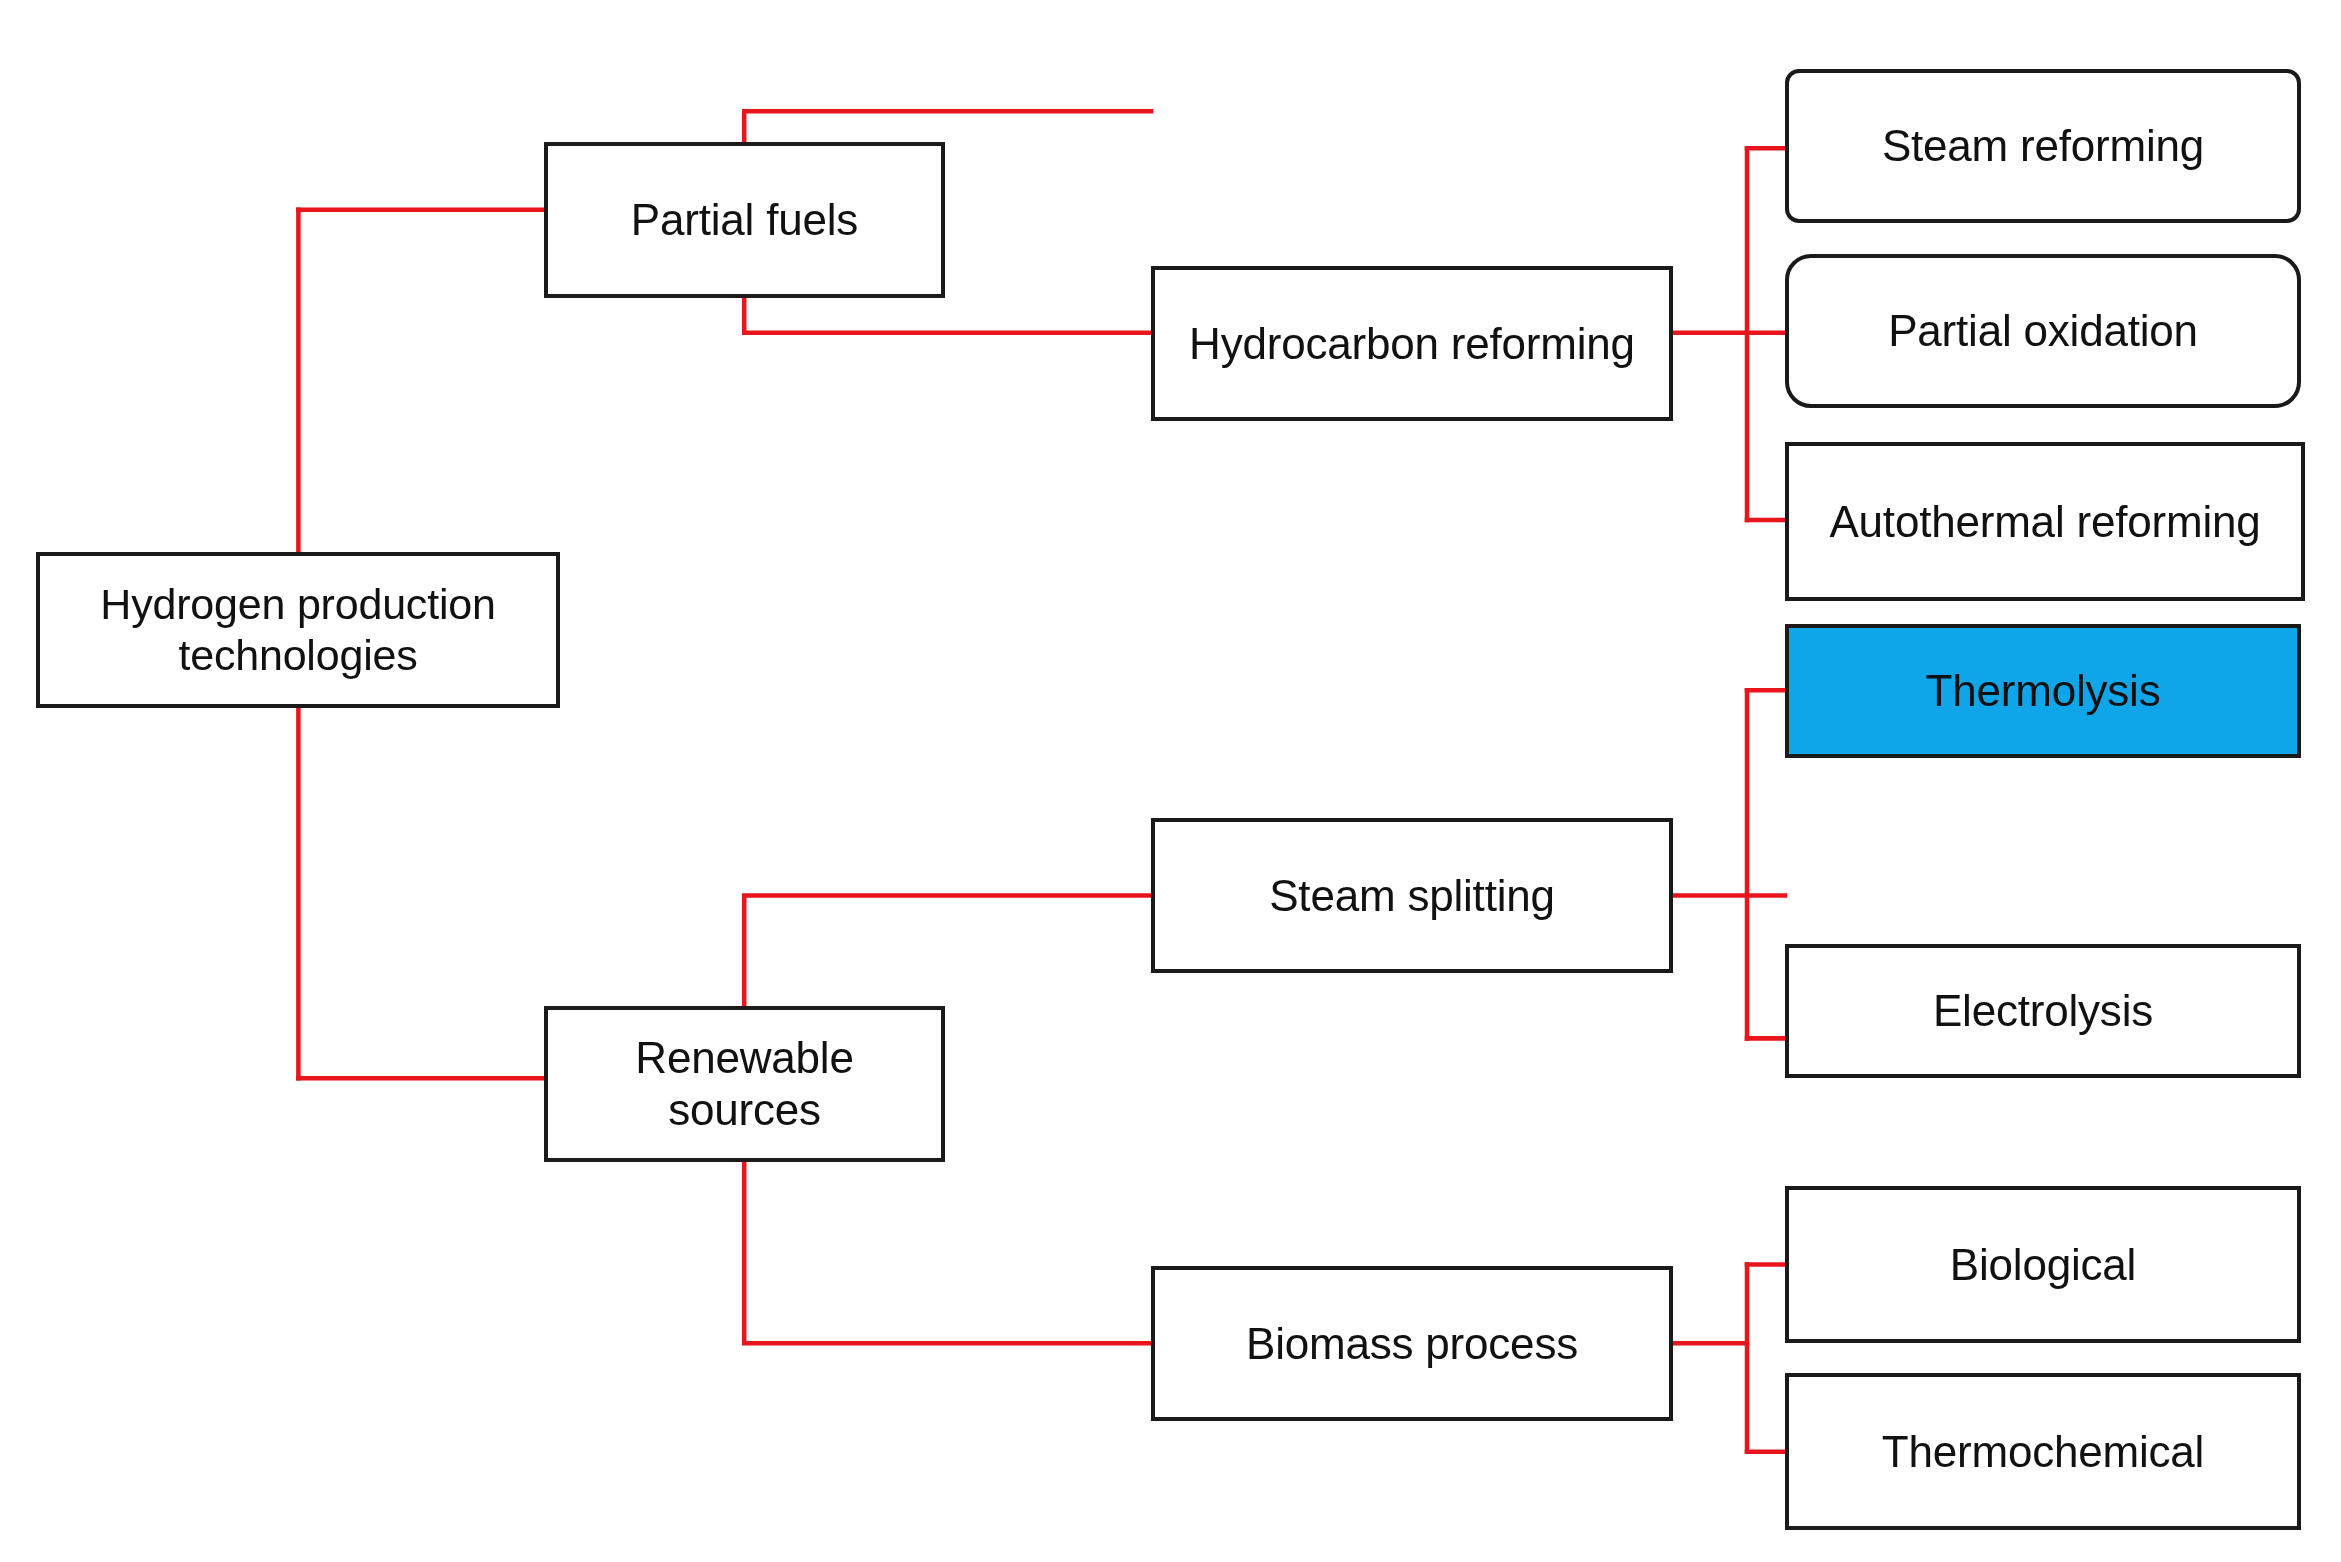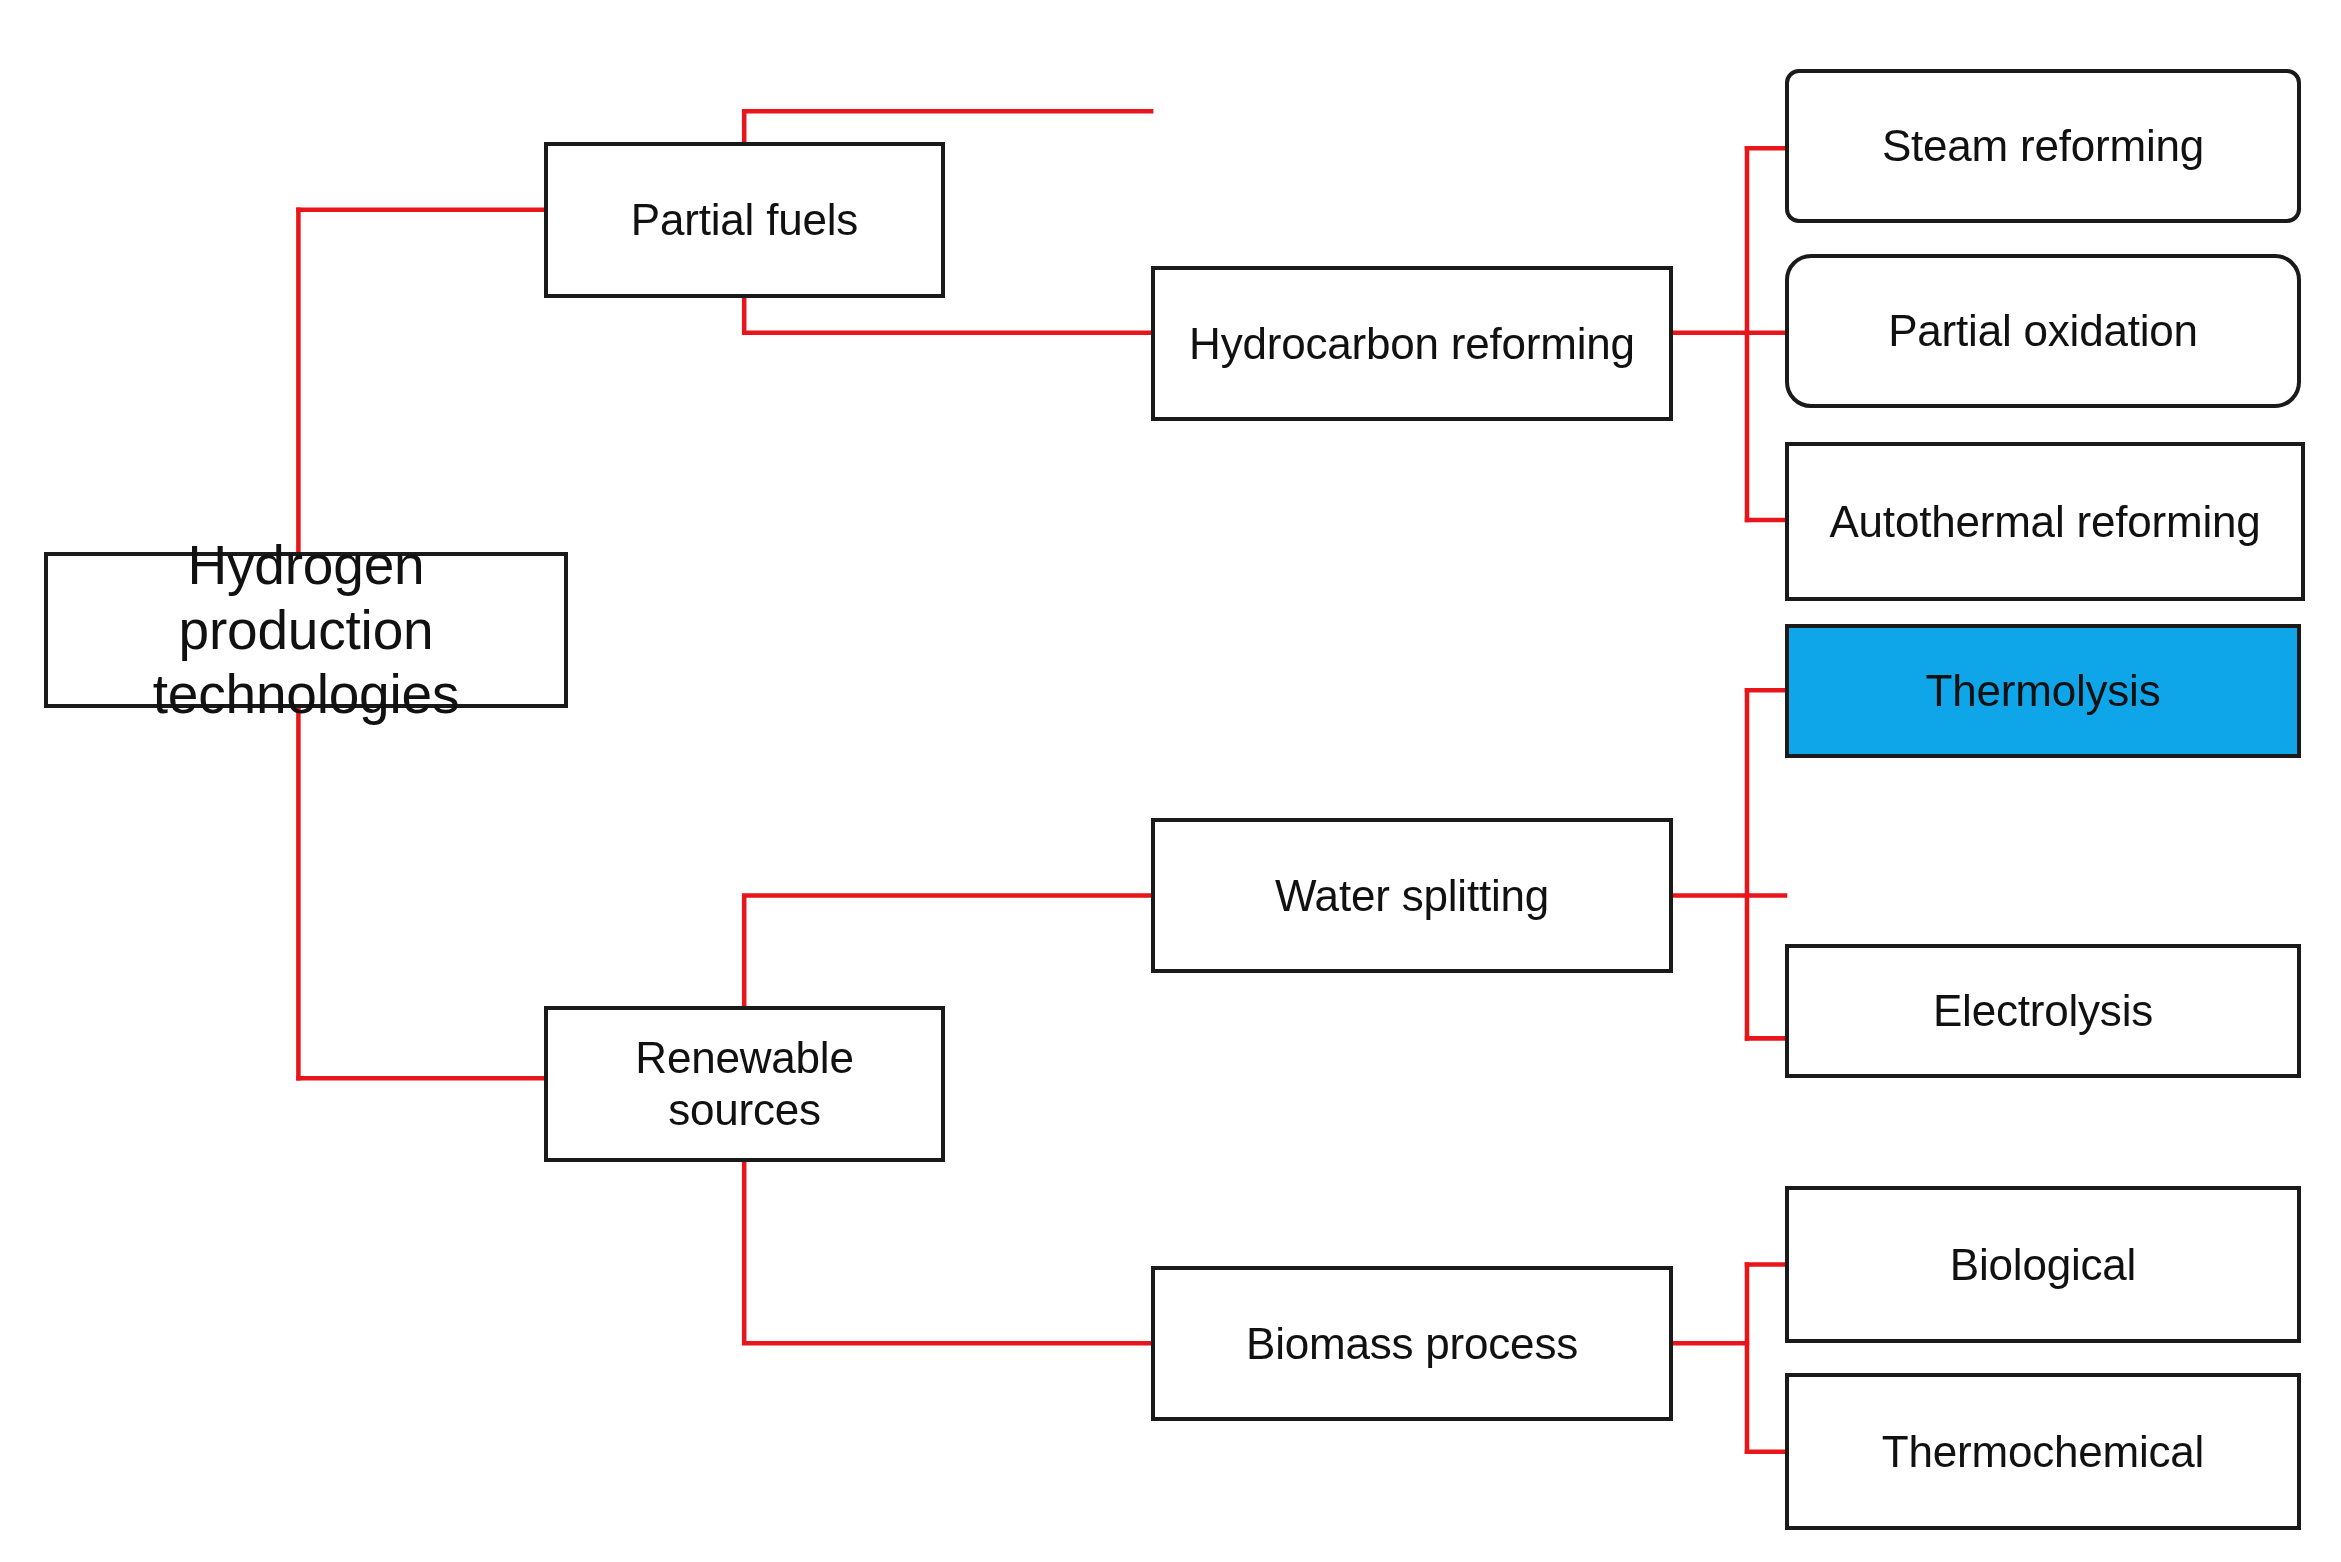--- a/index.html
+++ b/index.html
@@ -36,22 +36,21 @@
     text-align: center;
     color: #111111;
     font-size: 44px;
     line-height: 1.18;
     letter-spacing: -0.2px;
     font-family: "Liberation Sans", sans-serif;
     z-index: 2;
     padding: 0 9px;
   }
   .node.root {
-    font-size: 55px;
-    margin-left: 8px;
+    font-size: 43px;
   }
   .node-label {
     display: block;
     white-space: pre-line;
   }
 </style>
 </head>
 <body>
 
 <div id="canvas">
@@ -92,21 +91,21 @@
   <div class="node" style="left: 544px; top: 1006px; width: 401px; height: 156px; border-color: rgb(26, 26, 26); background: rgb(255, 255, 255); color: rgb(17, 17, 17);">
     <span class="node-label">Renewable sources</span>
   </div>
 
 
   <div class="node" style="left: 1151px; top: 266px; width: 522px; height: 155px; border-color: rgb(26, 26, 26); background: rgb(255, 255, 255); color: rgb(17, 17, 17);">
     <span class="node-label">Hydrocarbon reforming</span>
   </div>
 
   <div class="node" style="left: 1151px; top: 818px; width: 522px; height: 155px; border-color: rgb(26, 26, 26); background: rgb(255, 255, 255); color: rgb(17, 17, 17);">
-    <span class="node-label">Water splitting</span>
+    <span class="node-label">Steam splitting</span>
   </div>
 
   <div class="node" style="left: 1151px; top: 1266px; width: 522px; height: 155px; border-color: rgb(26, 26, 26); background: rgb(255, 255, 255); color: rgb(17, 17, 17);">
     <span class="node-label">Biomass process</span>
   </div>
 
   <div class="node" style="left: 1785px; top: 69px; width: 516px; height: 154px; border-color: rgb(26, 26, 26); background: rgb(255, 255, 255); color: rgb(17, 17, 17); border-radius: 14px;">
     <span class="node-label">Steam reforming</span>
   </div>
 

